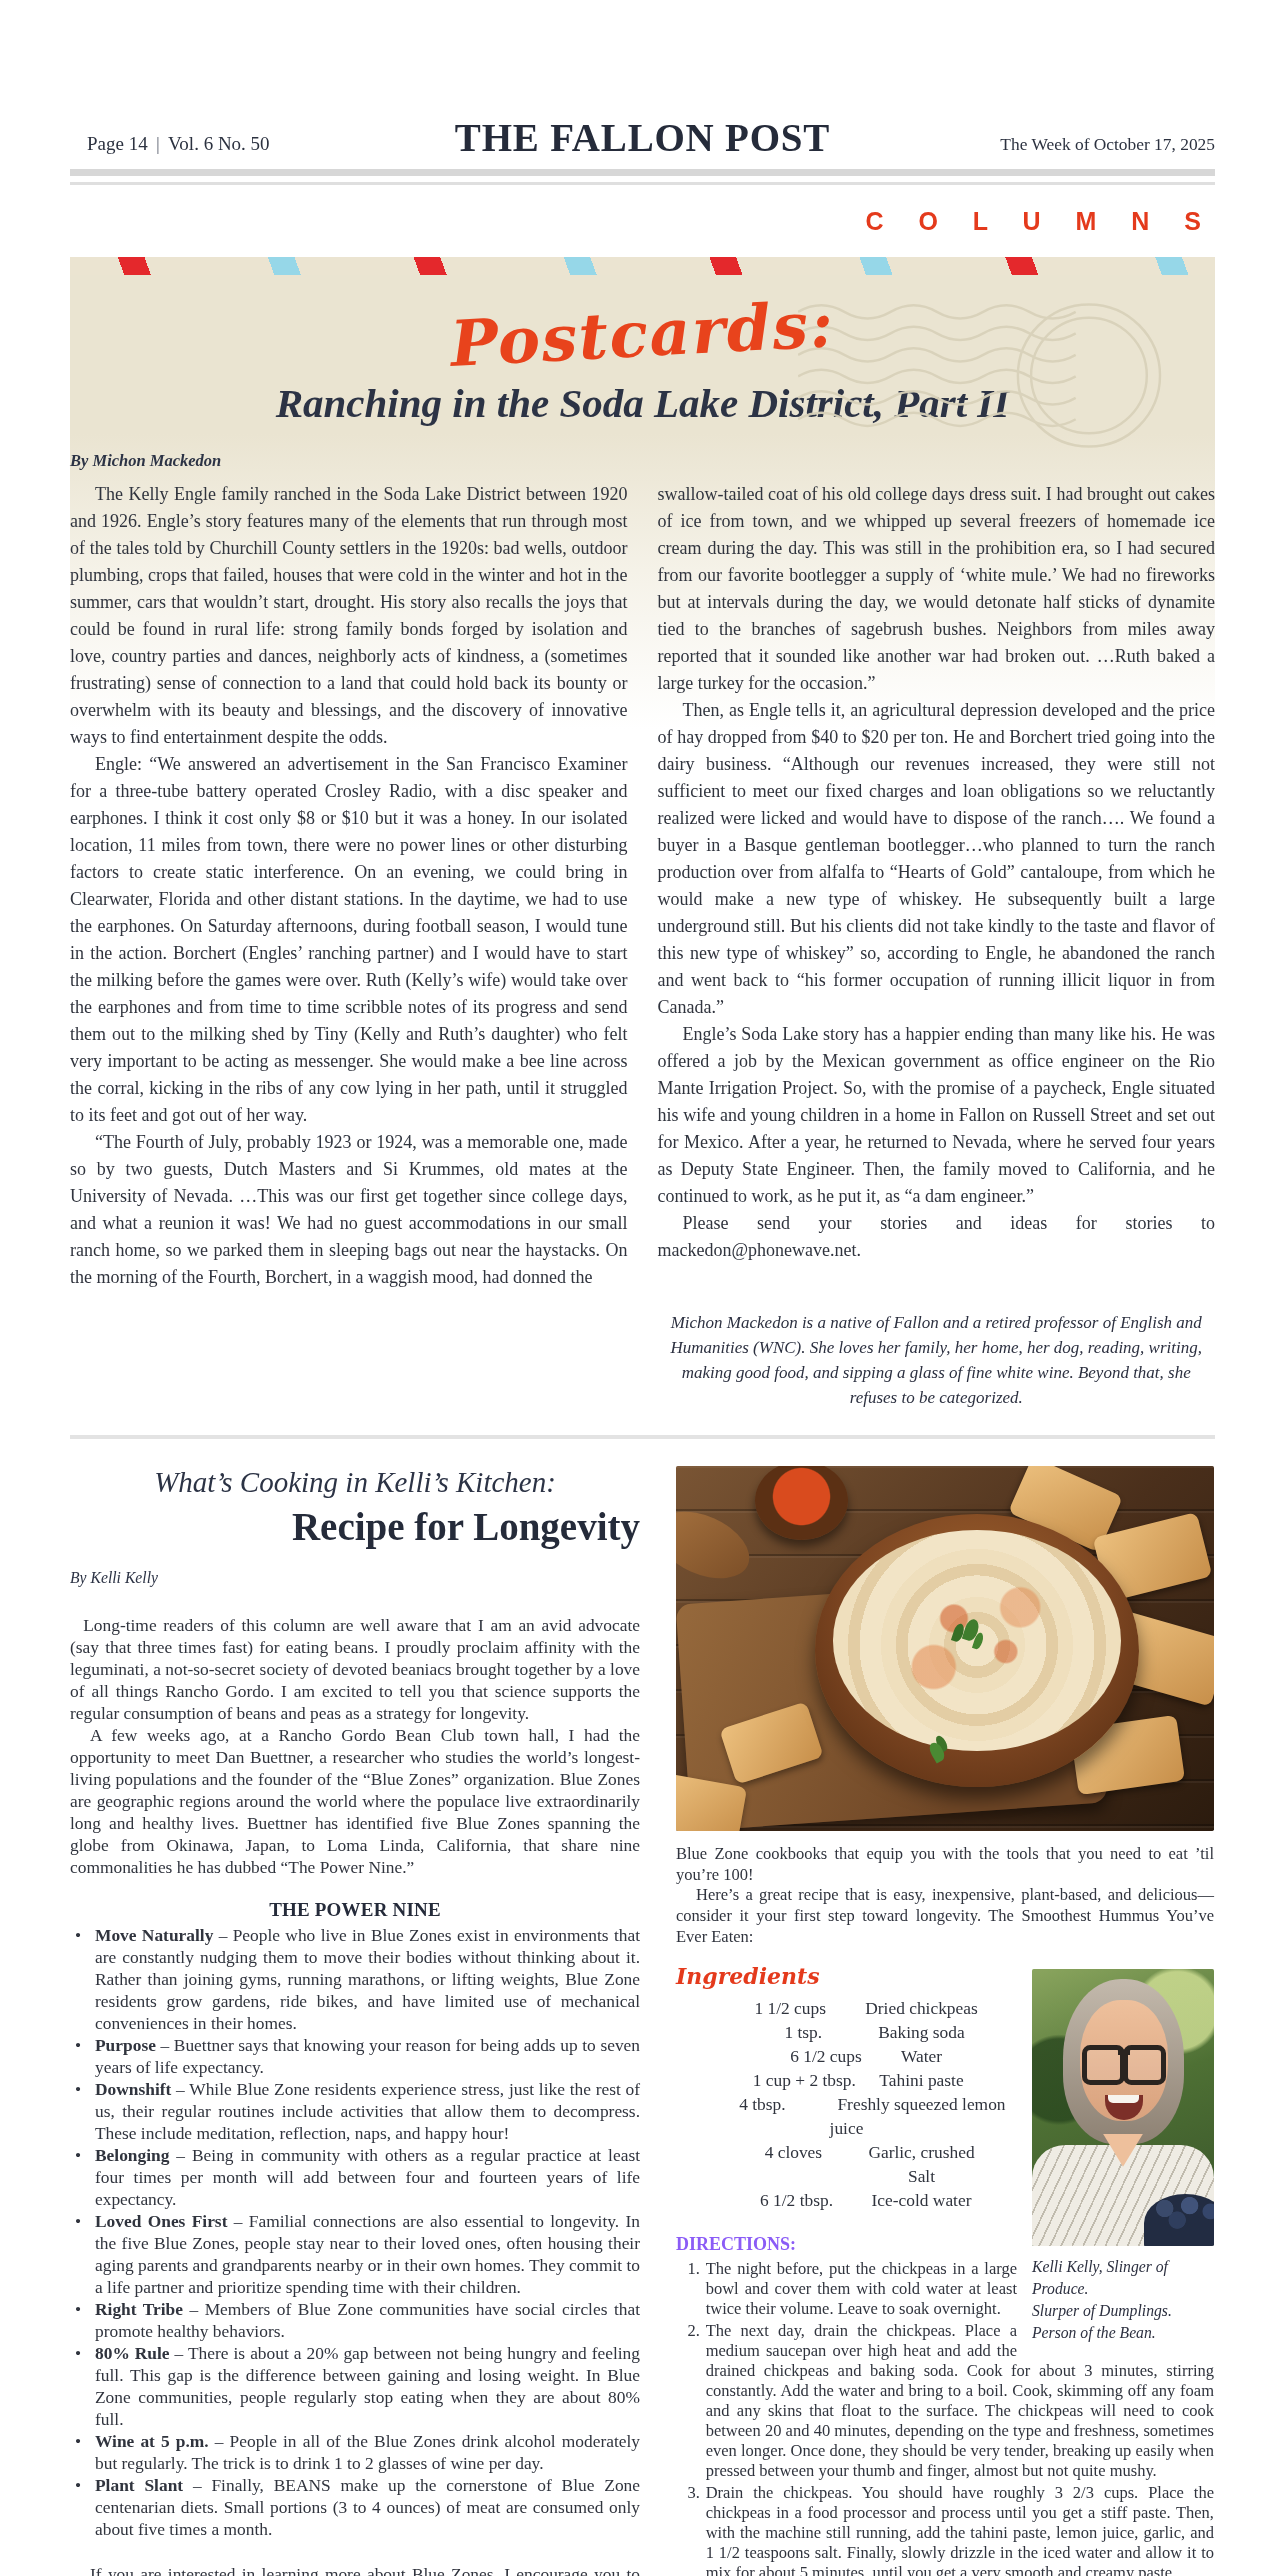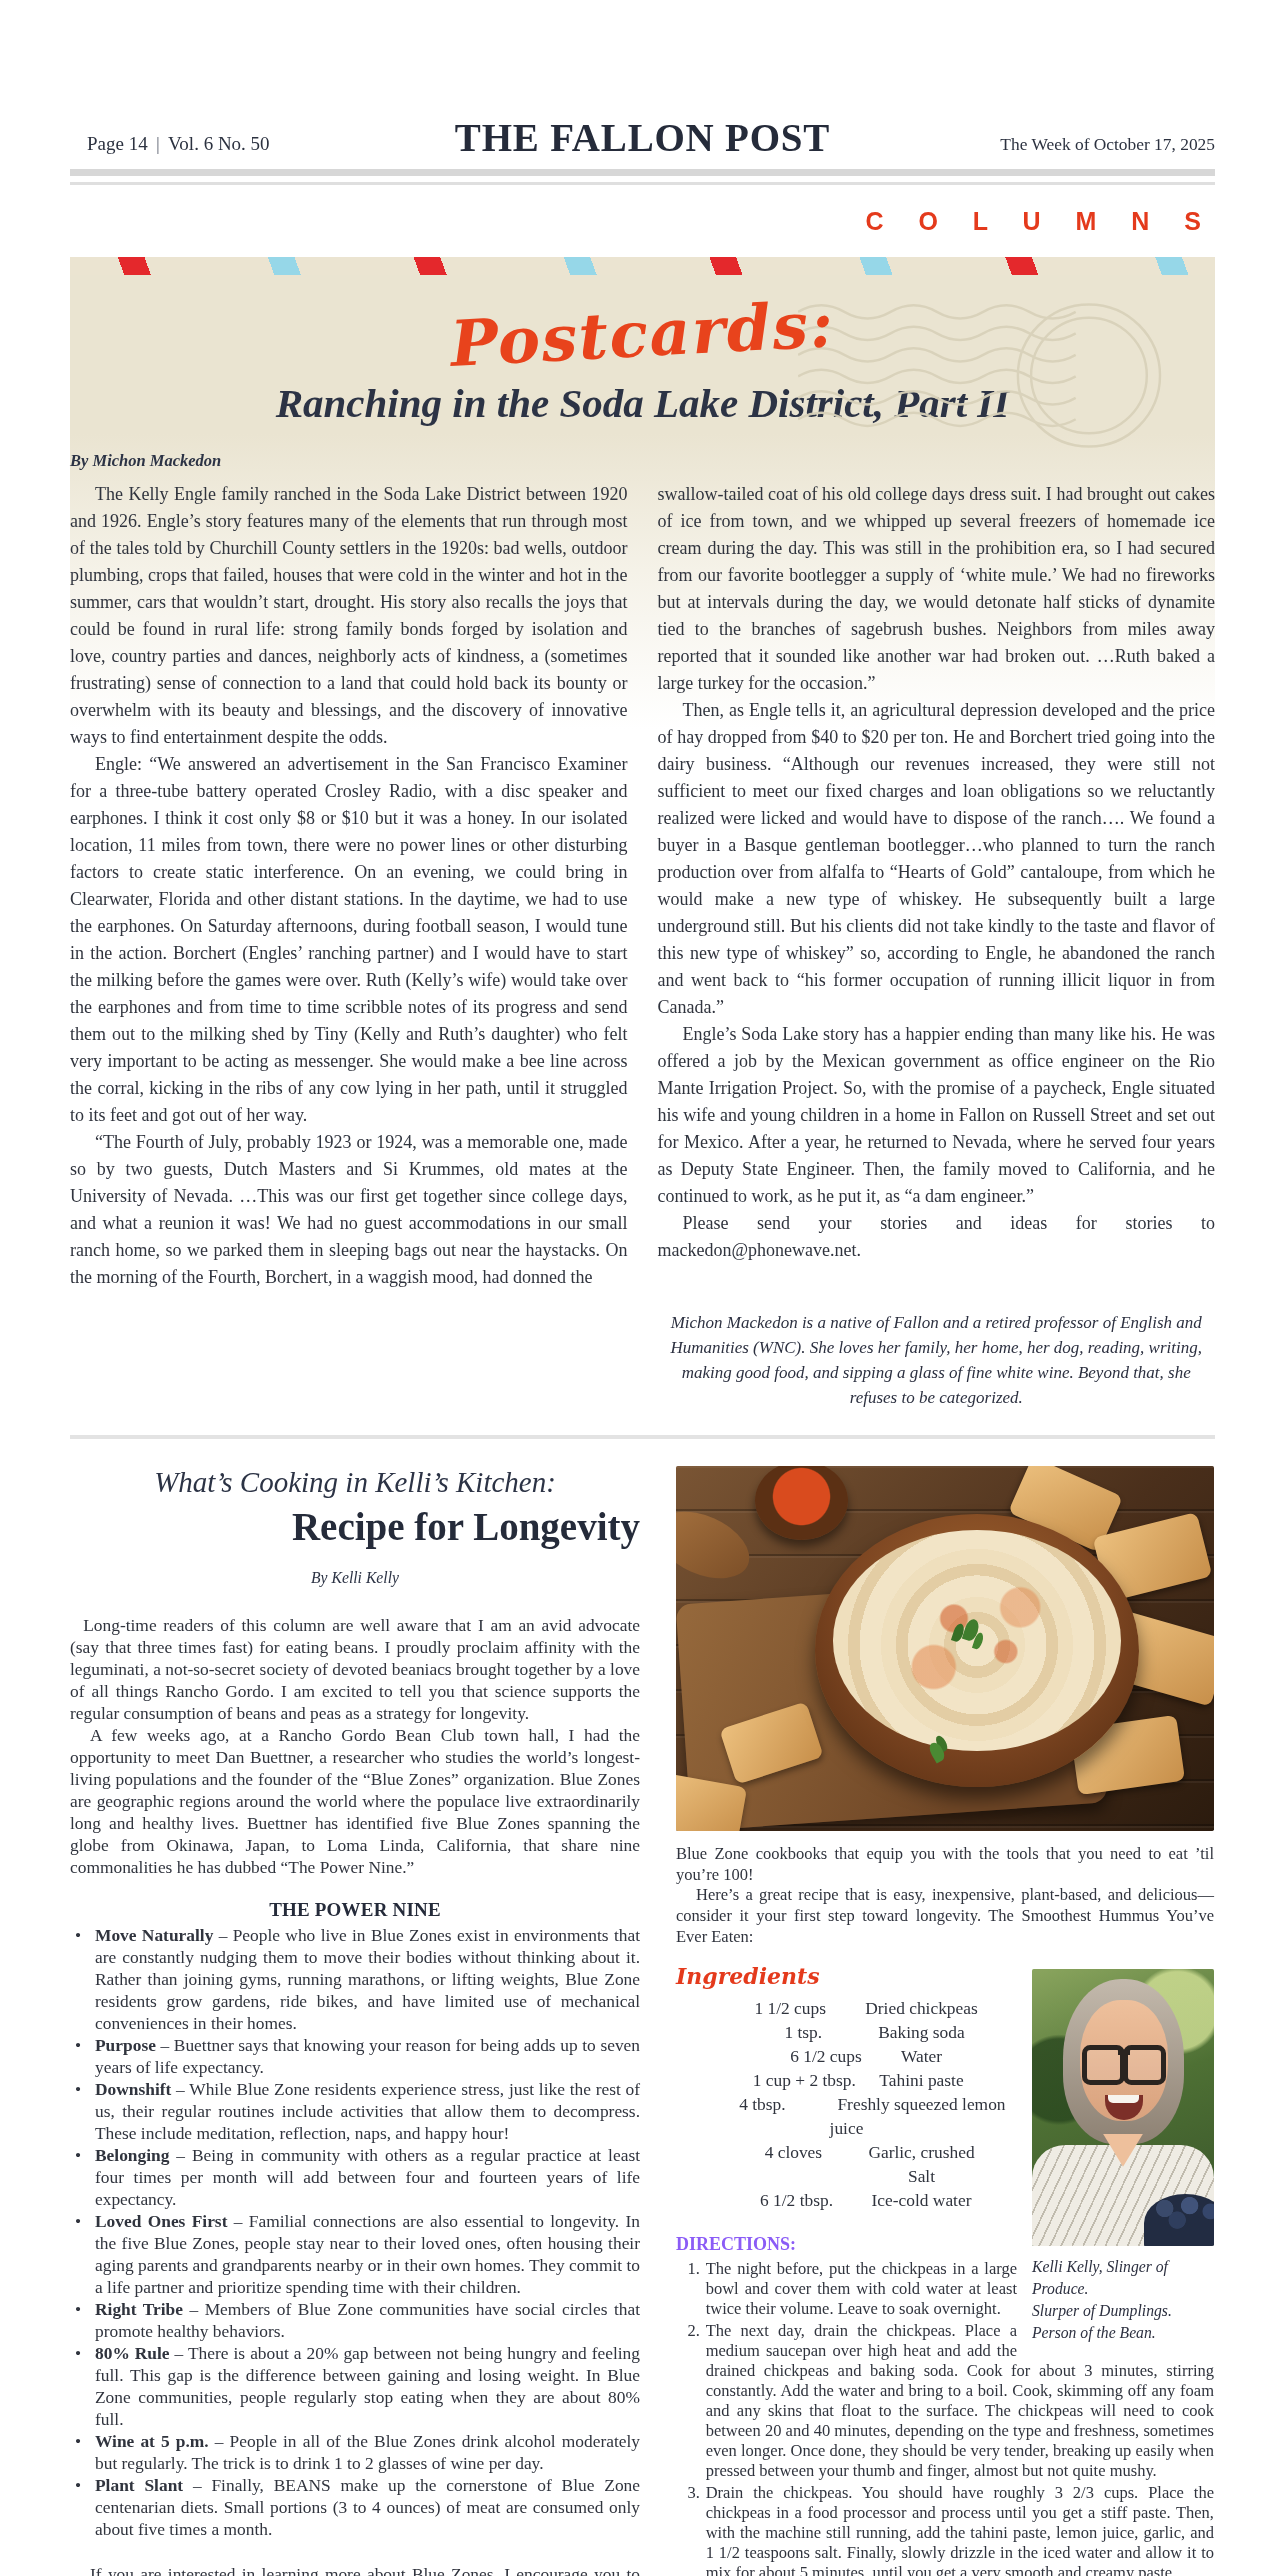--- a/index.html
+++ b/index.html
@@ -45,21 +45,21 @@
   .ind{text-indent:25px;}
   .bio{margin-top:46px;font-size:17px;line-height:25px;font-style:italic;color:#2c3040;text-align:center;}
 
   .divider{margin-top:25px;height:4.1px;background:#e3e3e3;}
 
   
   .kitchen{display:flex;gap:36px;margin-top:26.5px;}
   .k-left{width:570px;flex:none;font-size:17.4px;line-height:22px;text-align:justify;color:#30343e;}
   .k-kicker{text-align:center;font-style:italic;font-size:29px;line-height:1.15;color:#2c3345;}
   .k-title{text-align:right;font-weight:bold;font-size:39px;line-height:1.1;color:#252b3a;margin-top:6.6px;}
-  .k-byline{text-align:center;font-style:italic;font-size:15.7px;color:#2c3345;margin-top:18px;margin-bottom:25px;}
+  .k-byline{text-align:left;font-style:italic;font-size:15.7px;color:#2c3345;margin-top:18px;margin-bottom:25px;}
   .k-left .ind{text-indent:20px;}
   .pn-head{font-weight:bold;font-size:19px;margin:21.5px 0 3.3px 0;letter-spacing:0.2px;color:#252b3a;text-align:center;}
   ul.pn-list{list-style:none;margin:0;padding:0;}
   ul.pn-list li{position:relative;padding-left:25px;margin:0;}
   ul.pn-list li::before{content:"•";position:absolute;left:5px;top:0;}
   .closing{margin-top:23px;}
 
   .k-right{width:538px;flex:none;font-size:16.5px;line-height:20.7px;text-align:justify;color:#30343e;}
 
   

